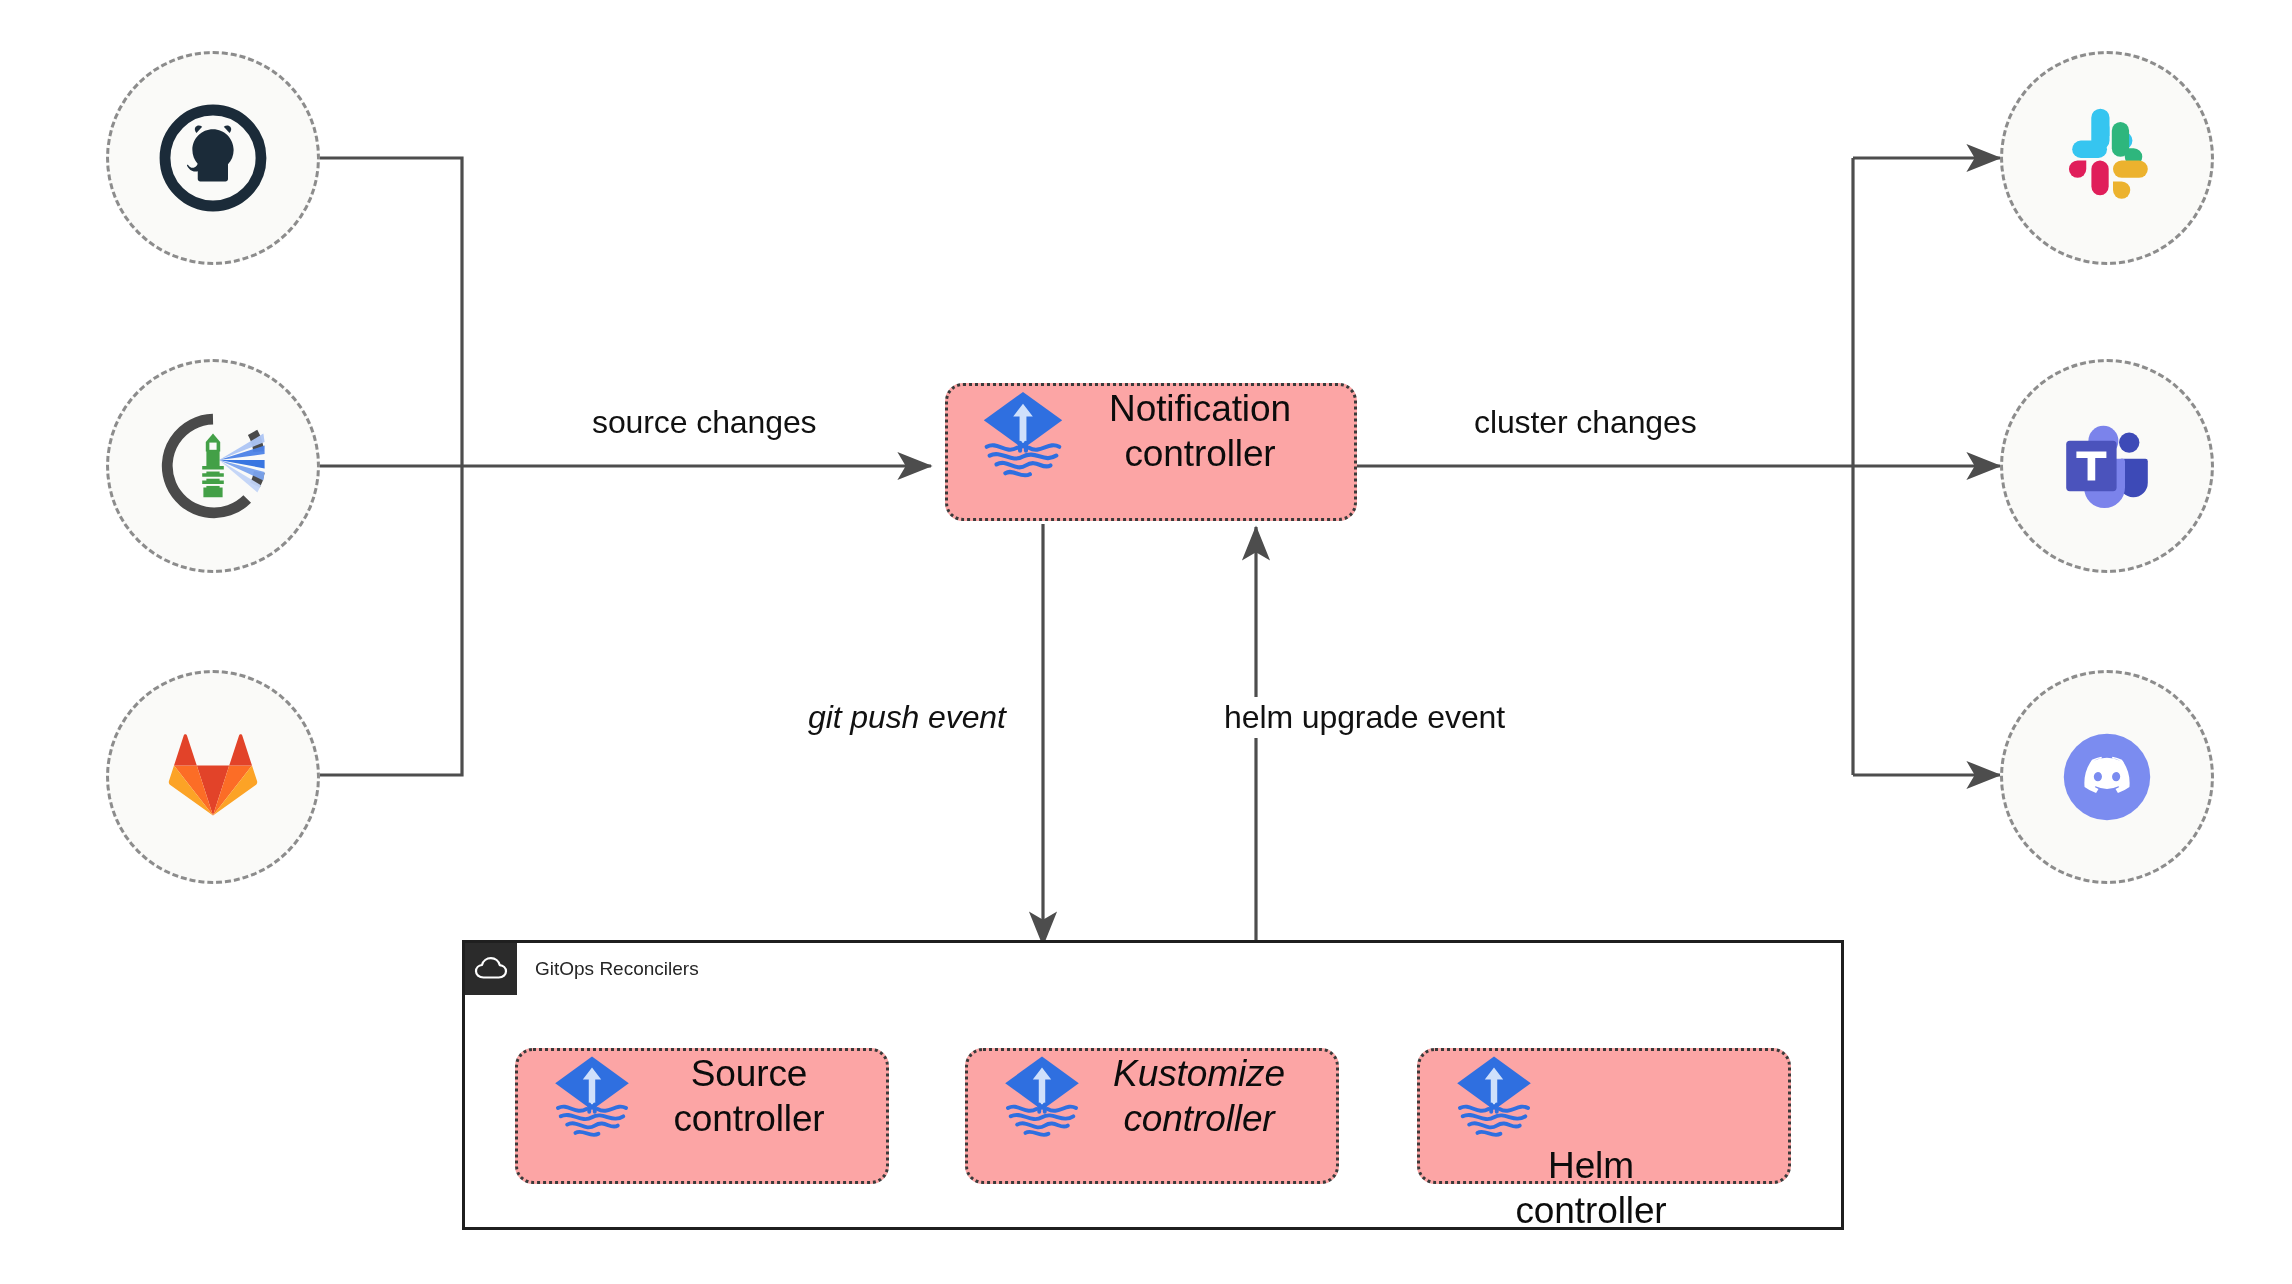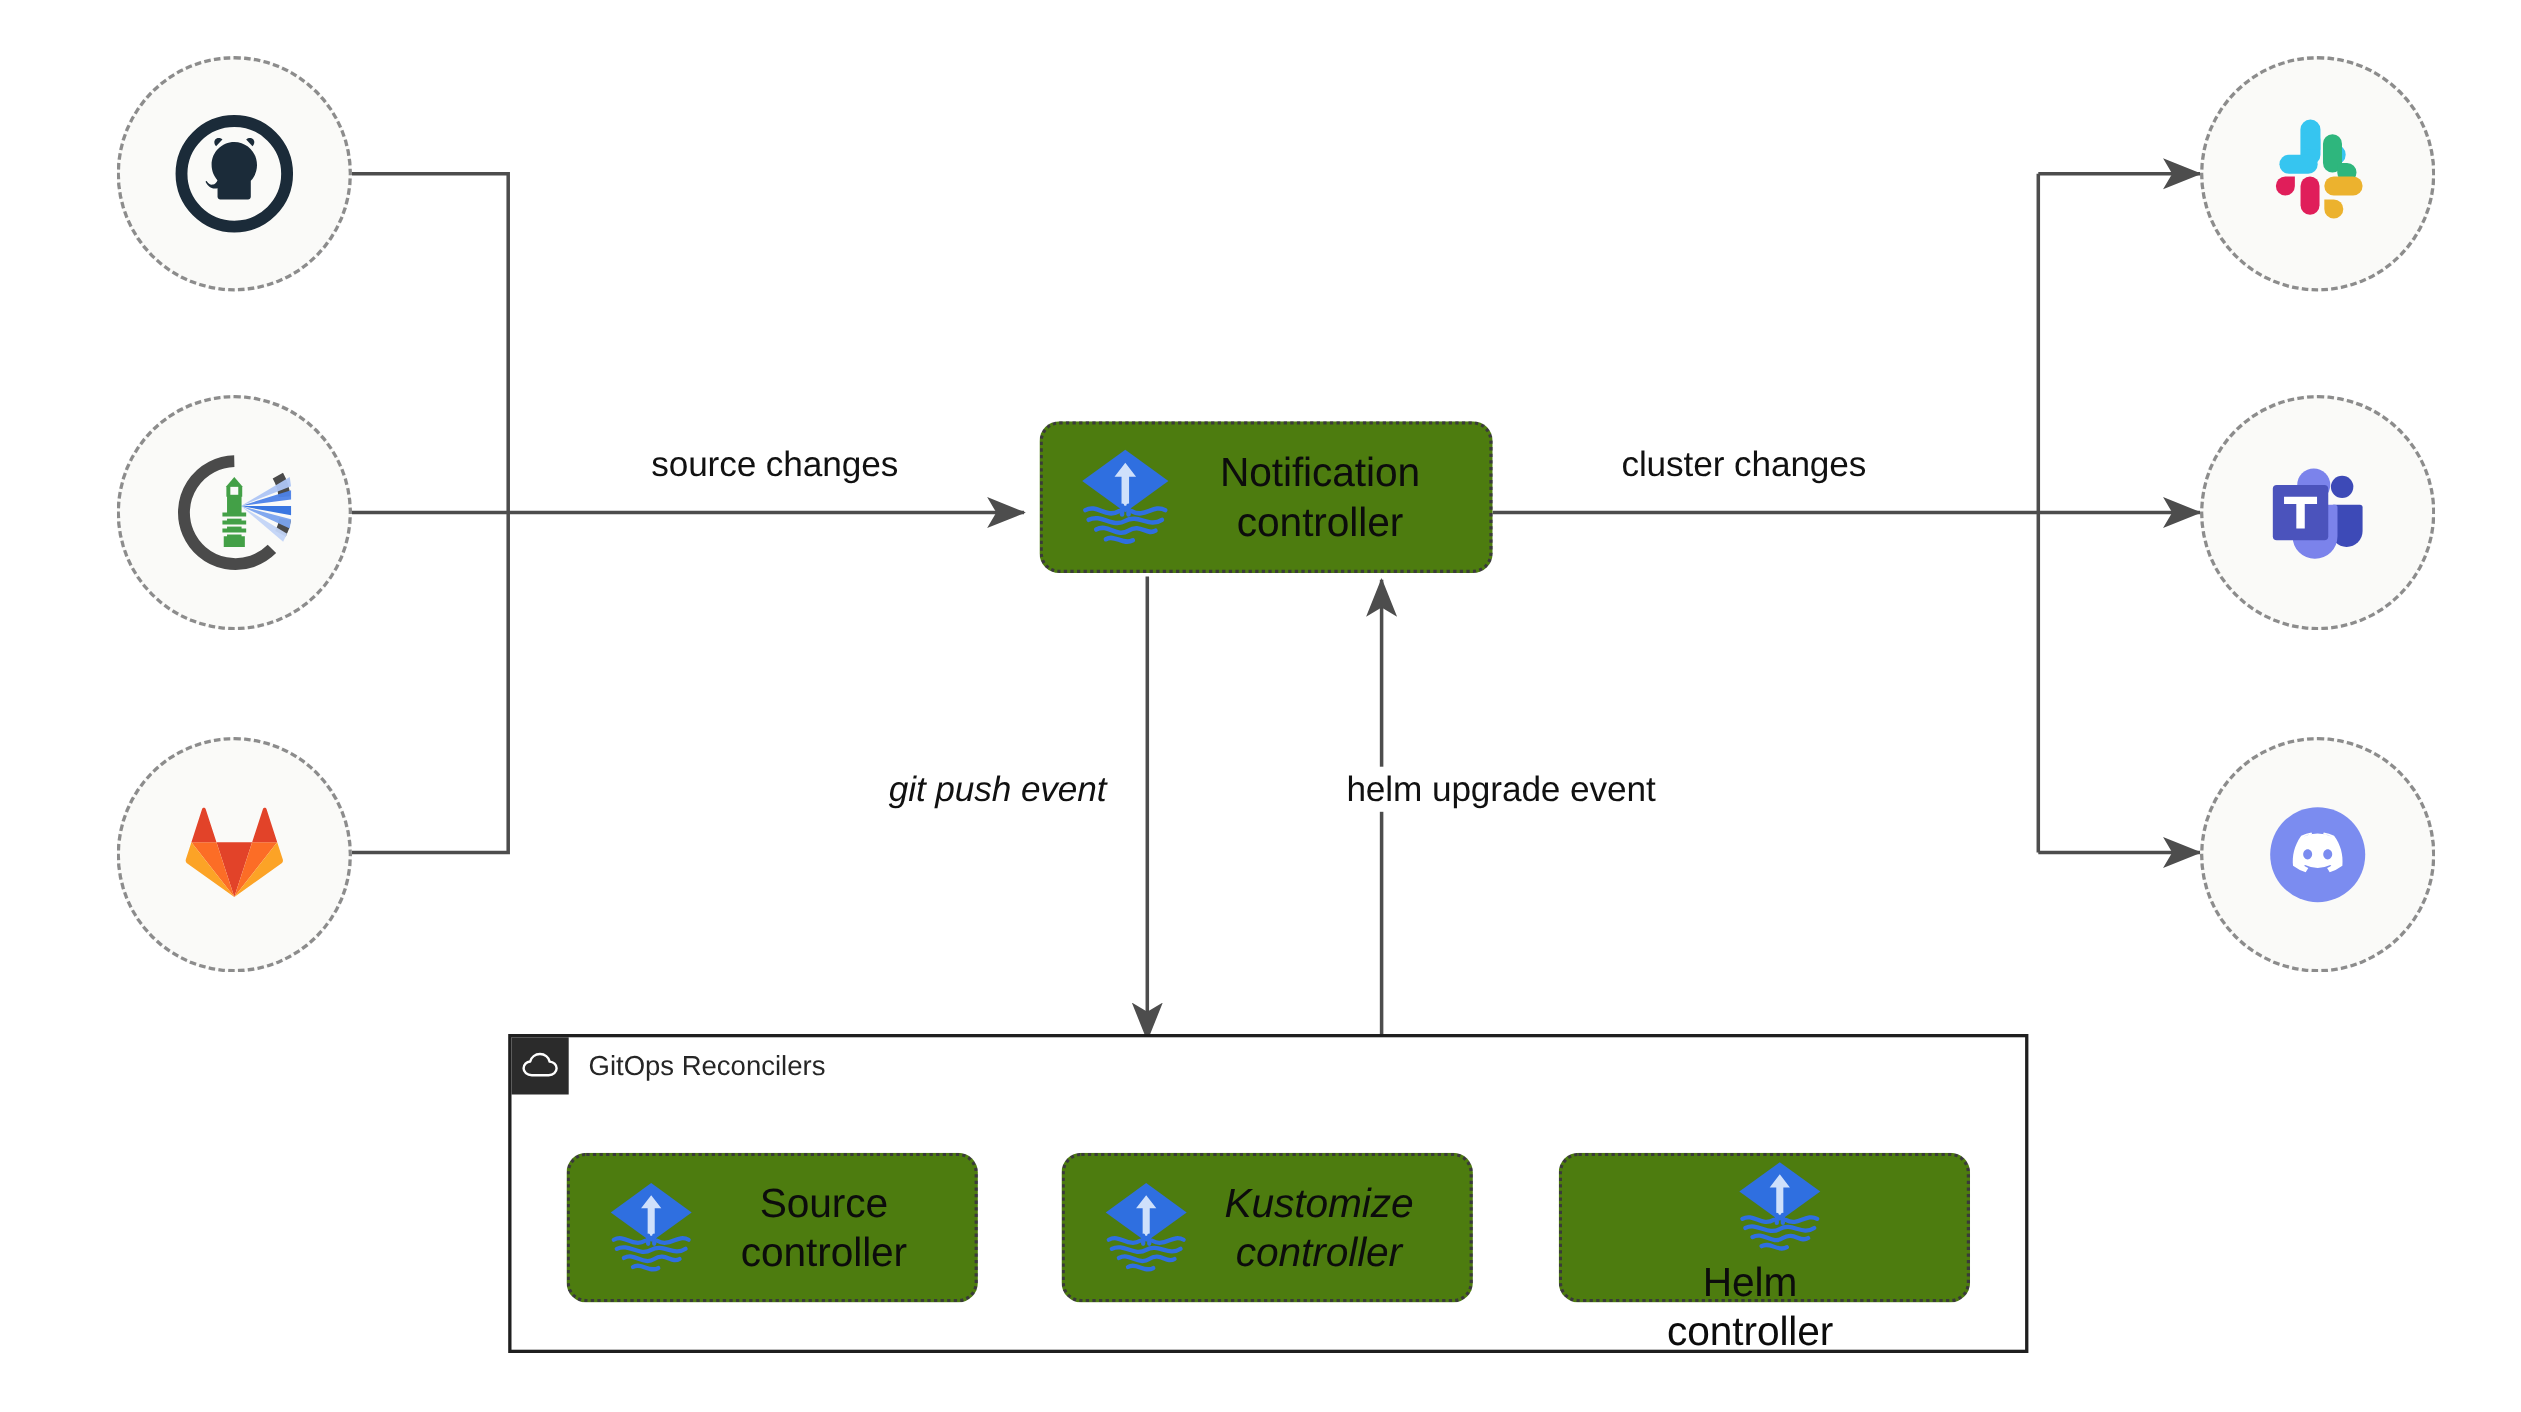--- a/index.html
+++ b/index.html
@@ -44,26 +44,25 @@
   }
   .circle-node .glyph {
     width: 120px;
     height: 120px;
     display: block;
   }
 
   
   .ctrl-box {
     position: absolute;
-    background: #4d7c0f;
+    background: #fca5a5;
     border: 3px dotted #3a3a3a;
     border-radius: 18px;
     box-sizing: border-box;
     display: flex;
-    align-items: center;
     justify-content: flex-start;
   }
   .ctrl-box .flux-mark {
     width: 92px;
     height: 92px;
     flex: 0 0 92px;
     margin-left: 28px;
   }
   .ctrl-box .ctrl-label {
     flex: 1 1 auto;
@@ -109,21 +108,21 @@
   #gitops-group-header .tab-icon {
     width: 52px;
     height: 52px;
     background: #2b2b2b;
     display: flex;
     align-items: center;
     justify-content: center;
     flex: 0 0 52px;
   }
   #gitops-group-header .tab-title {
-    font-size: 25px;
+    font-size: 19px;
     color: #262626;
     padding-left: 18px;
     white-space: nowrap;
   }
 
   
   .edge-label {
     position: absolute;
     font-size: 32px;
     color: #111111;

